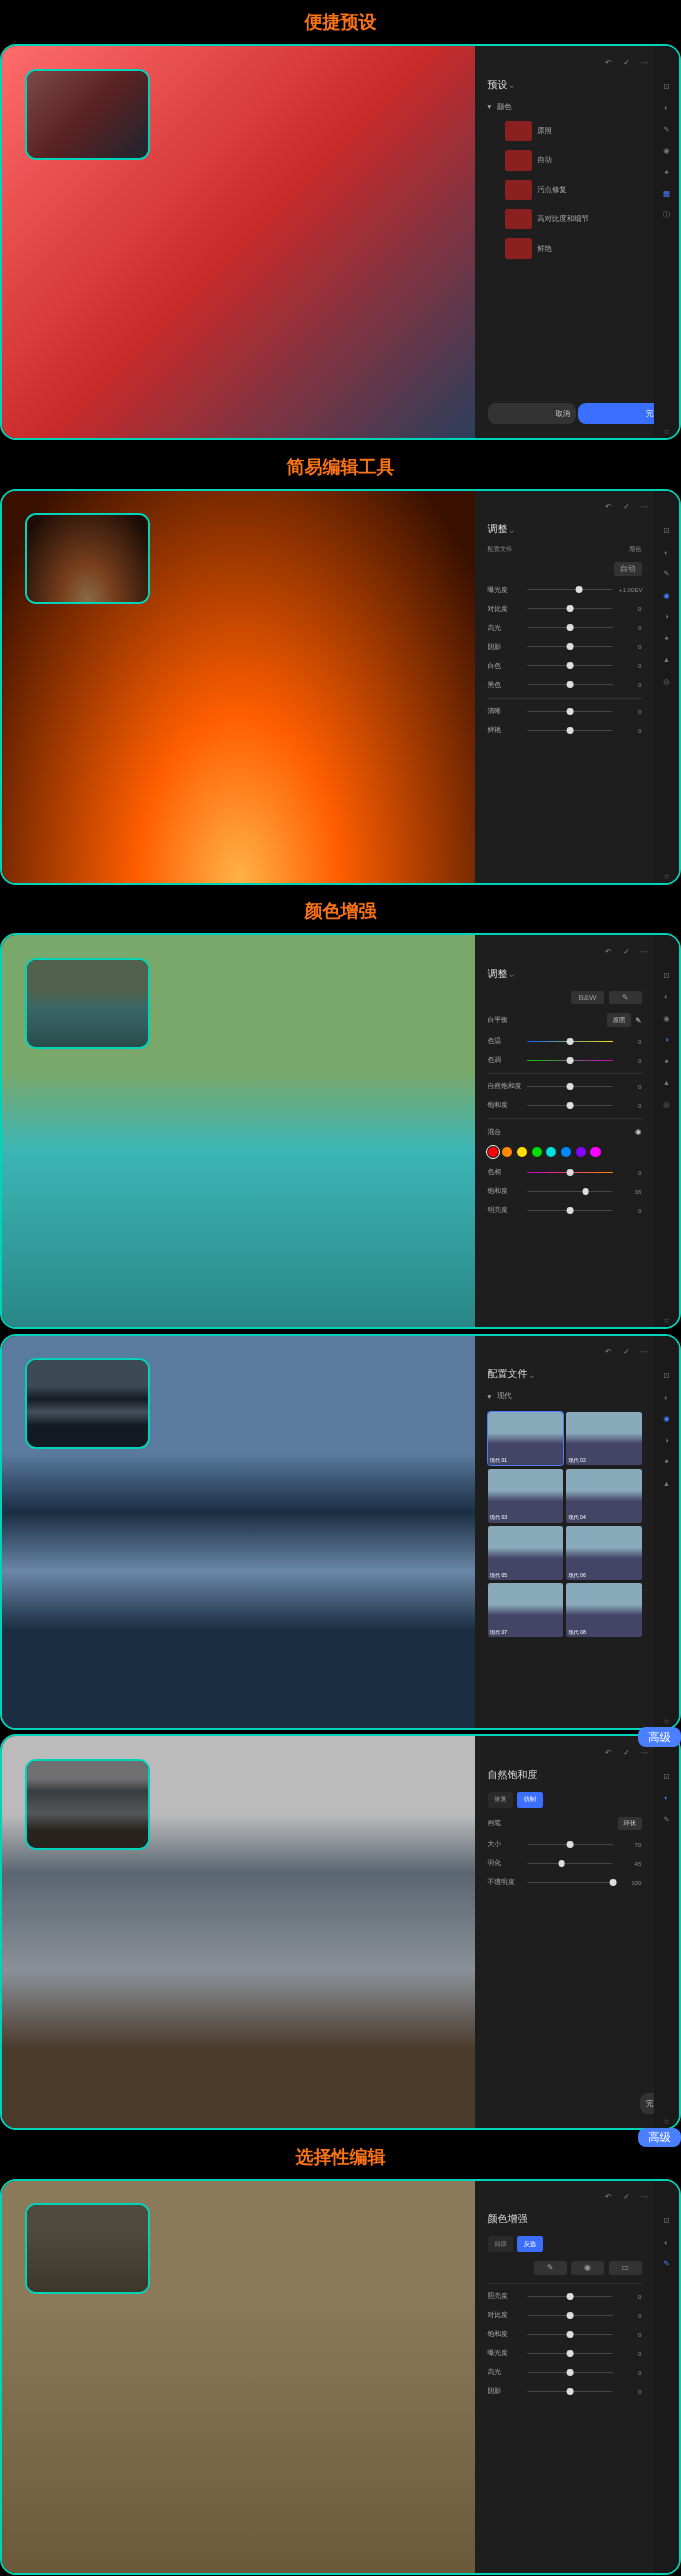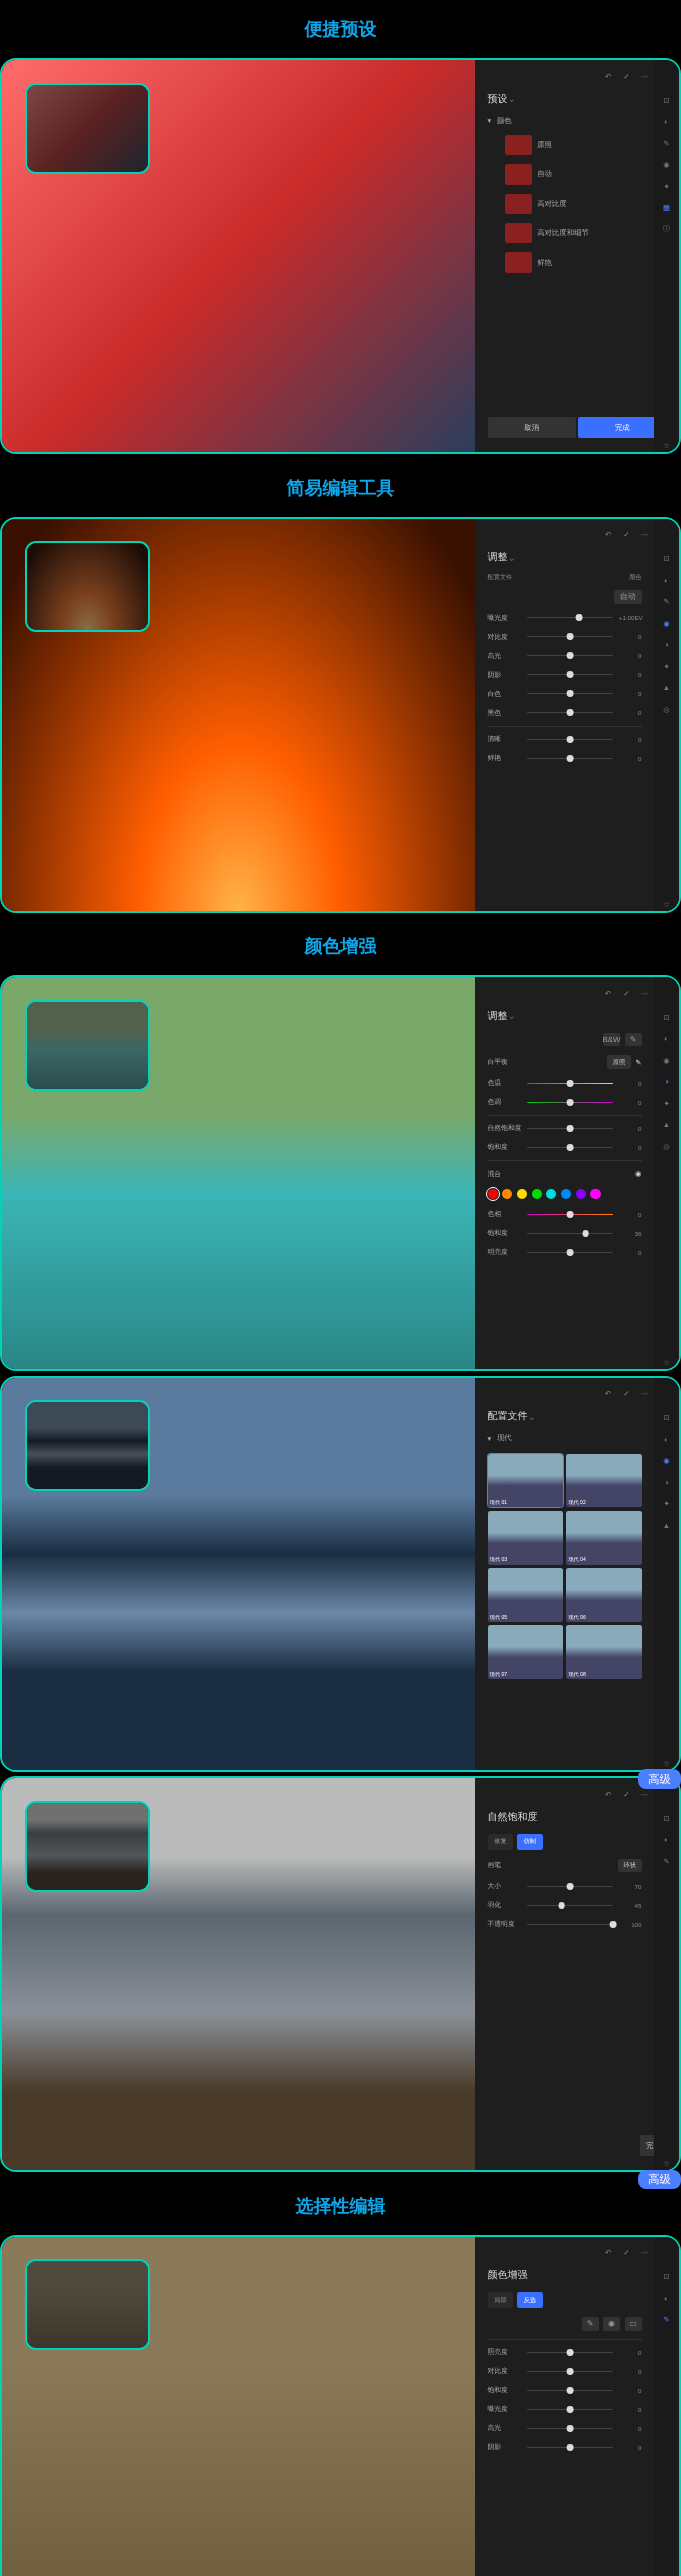--- a/index.html
+++ b/index.html
@@ -1,36 +1,36 @@
 <!DOCTYPE html>
 <html style="font-size:9px"><head>
 <meta charset="utf-8">
 <style>
 *{margin:0;padding:0;box-sizing:border-box;font-family:-apple-system,BlinkMacSystemFont,"Segoe UI",sans-serif}
 body{background:#000;width:681px}
 .section{position:relative;margin-bottom:4.5px}
-.title{color:#0ea5e9;font-size:18px;font-weight:600;text-align:center;padding:17px 0}
+.title{color:#f97316;font-size:18px;font-weight:600;text-align:center;padding:10px 0}
 .badge{position:absolute;top:-6.8px;right:0;background:#4a7fff;color:#fff;font-size:11.3px;padding:2.3px 10.2px;border-radius:8px;z-index:10}
 .card{border:2.3px solid #00d4b8;border-radius:16px;overflow:hidden;position:relative;display:flex;height:396px;background:#1a1a1a}
 .thumb{position:absolute;top:22.7px;left:22.7px;width:125px;height:91px;border:2.3px solid #00d4b8;border-radius:11.3px;z-index:5;overflow:hidden;background:#222}
 .main-img{flex:1;position:relative;overflow:hidden}
 .panel{width:204px;background:#1e1e1e;display:flex;flex-direction:column;padding:6.8px 4.5px;color:#ccc;font-size:7.4px}
 .panel-head{display:flex;justify-content:flex-end;align-items:center;gap:8px;padding:4.5px 6.8px;color:#888}
 .panel-head .ic{width:10.2px;height:10.2px;display:inline-flex;align-items:center;justify-content:center}
 .panel-title{display:flex;align-items:center;justify-content:flex-start;padding:5.7px 8px;font-size:10px;color:#ddd}
 .panel-title .arr{color:#666}
 .sidebar{position:absolute;right:0;top:0;bottom:0;width:25px;background:#1a1a1a;display:flex;flex-direction:column;align-items:center;gap:9px;padding-top:34px}
 .sidebar .s-ic{width:12.5px;height:12.5px;color:#777;display:flex;align-items:center;justify-content:center}
 .sidebar .s-ic.active{color:#4a7fff}
 .panel-body{flex:1;overflow:hidden;padding-right:25px}
 .preset-item{display:flex;align-items:center;gap:5.7px;padding:4.5px 8px;color:#aaa;font-size:7.4px}
 .preset-item .thumb-sm{width:27px;height:20.4px;background:#8a2020;border-radius:2.3px}
 .preset-sub{padding-left:17px}
 .btn-row{display:flex;gap:2.3px;padding:6.8px 8px;margin-top:auto}
-.btn{flex:1;padding:5.7px;text-align:center;border-radius:2px;font-size:7.4px}
+.btn{flex:1;padding:5.7px;text-align:right;border-radius:8px;font-size:7.4px}
 .btn-dark{background:#333;color:#ccc}
 .btn-blue{background:#3a6fff;color:#fff}
 .slider-row{display:flex;align-items:center;padding:4.5px 8px;gap:5.7px}
 .slider-row .lbl{width:34px;color:#aaa;font-size:6.8px}
 .slider-row .track{flex:1;height:1.1px;background:#444;position:relative;border-radius:1.1px}
 .slider-row .knob{position:absolute;width:6.8px;height:6.8px;background:#ddd;border-radius:50%;top:-2.8px;transform:translateX(-50%)}
 .slider-row .val{width:22.7px;text-align:right;color:#888;font-size:6.2px}
 .chip-row{display:flex;gap:3.4px;padding:4.5px 8px;align-items:center}
 .chip{padding:3.4px 6.8px;background:#2a2a2a;border-radius:2.3px;color:#999;font-size:6.2px}
 .chip.active{background:#3a6fff;color:#fff}
@@ -44,21 +44,21 @@
 .prof-label{position:absolute;bottom:1.1px;left:2.3px;font-size:5.1px;color:#fff}
 
 .portrait{background:linear-gradient(135deg,#ff6b6b 0%,#c92a2a 50%,#2b3e5c 100%)}
 .torii{background:radial-gradient(ellipse at center bottom,#ffb347 0%,#ff5e00 30%,#3a1100 90%)}
 .truck{background:linear-gradient(180deg,#7aa86b 35%,#3bb5b5 55%,#2a8686 100%)}
 .lake{background:linear-gradient(180deg,#5a7b9e 30%,#1a2d42 45%,#6b88a8 60%,#1a2d42 75%)}
 .fjord{background:linear-gradient(180deg,#bbb 20%,#5a6670 35%,#8a9098 60%,#4a3a2a 80%)}
 .coffee{background:linear-gradient(180deg,#8a7a5a 30%,#6b5a3a 100%)}
 .thumb .portrait,.thumb .torii,.thumb .truck,.thumb .lake,.thumb .fjord,.thumb .coffee{width:100%;height:100%;filter:brightness(.6) saturate(.6)}
 .tool-row{display:flex;gap:4.5px;padding:4.5px 8px;justify-content:flex-end}
-.tool-ic{width:17px;height:13.6px;background:#333;border-radius:2.3px;display:flex;align-items:center;justify-content:center;color:#999;font-size:8px}
+.tool-ic{width:33px;height:13.6px;background:#333;border-radius:2.3px;display:flex;align-items:center;justify-content:center;color:#999;font-size:8px}
 .divider{height:0.6px;background:#333;margin:3.4px 8px}
 .wb-row{display:flex;align-items:center;padding:4.5px 8px;gap:4.5px}
 .wb-row .lbl{flex:1;color:#aaa;font-size:6.8px}
 .dropdown{background:#333;padding:2.3px 5.7px;border-radius:2.3px;font-size:6.2px;color:#ccc}
 </style>
 </head>
 <body>
 
 <div class="section">
 <div class="title">便捷预设</div>
@@ -87,21 +87,21 @@
 <div class="preset-item">
               <div class="thumb-sm"></div>
               <span>原照</span>
             </div>
 <div class="preset-item">
               <div class="thumb-sm"></div>
               <span>自动</span>
             </div>
 <div class="preset-item">
               <div class="thumb-sm"></div>
-              <span>高对比度</span>
+              <span>污点修复</span>
             </div>
 <div class="preset-item">
               <div class="thumb-sm"></div>
               <span>高对比度和细节</span>
             </div>
 <div class="preset-item">
               <div class="thumb-sm"></div>
               <span>鲜艳</span>
             </div>
 </div>

